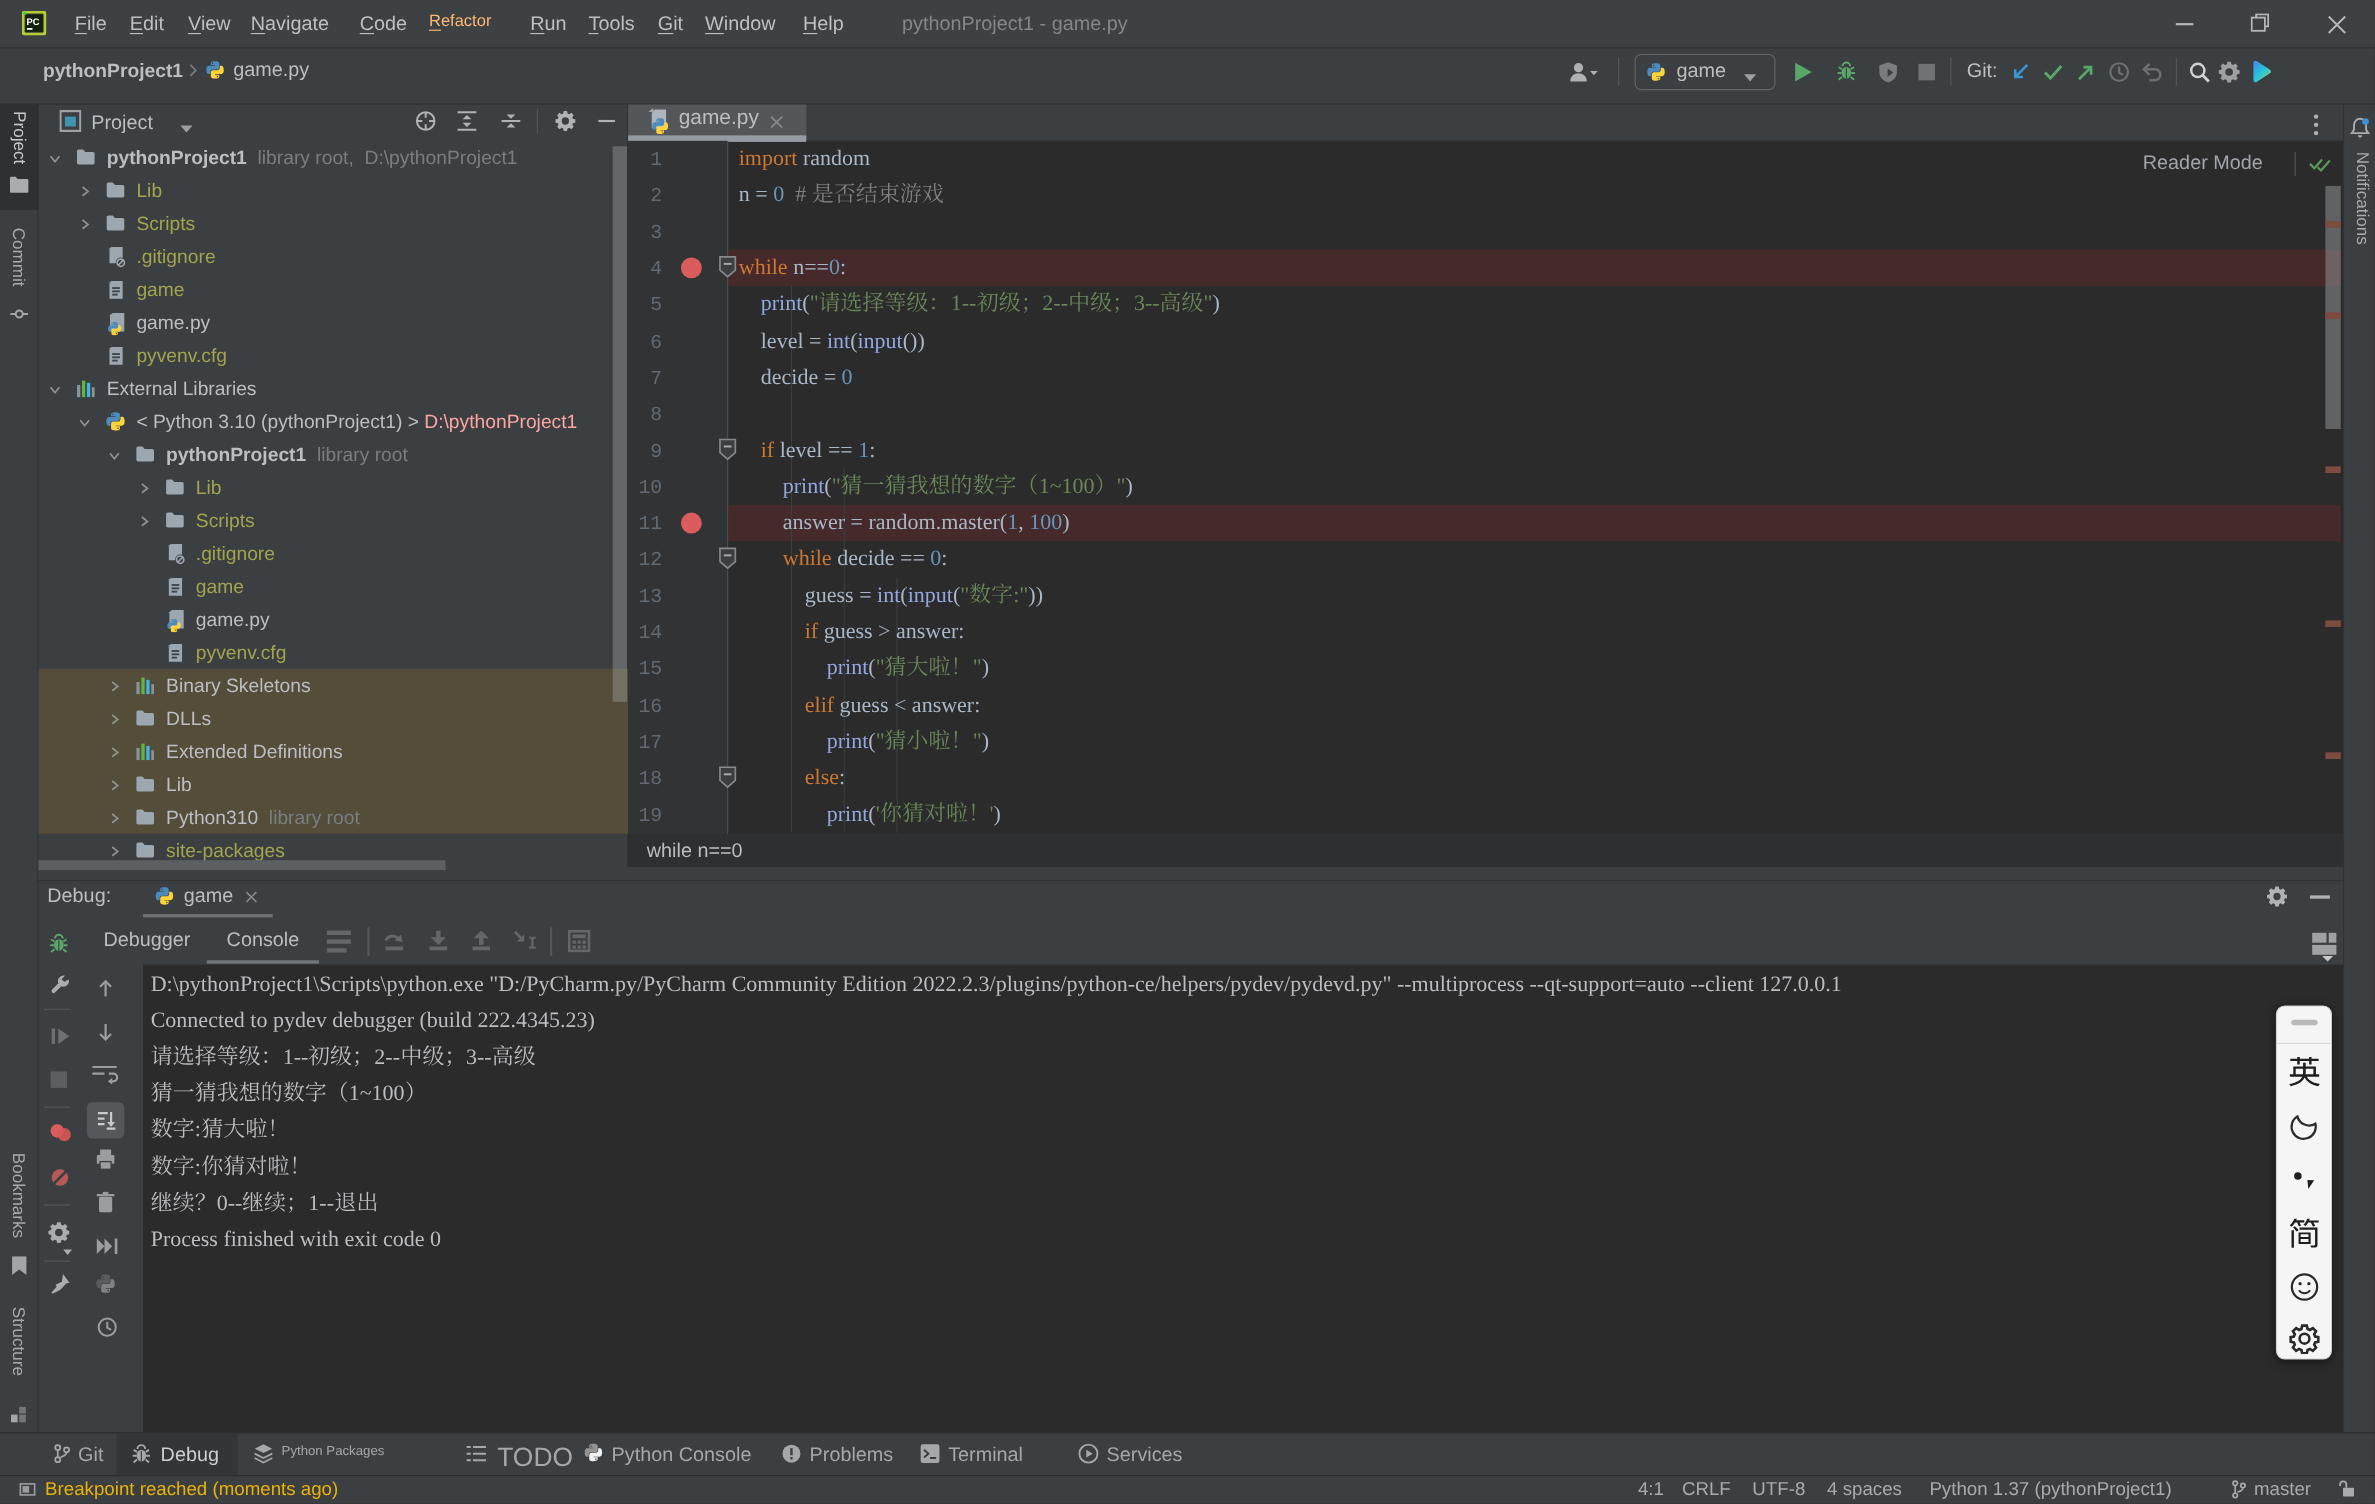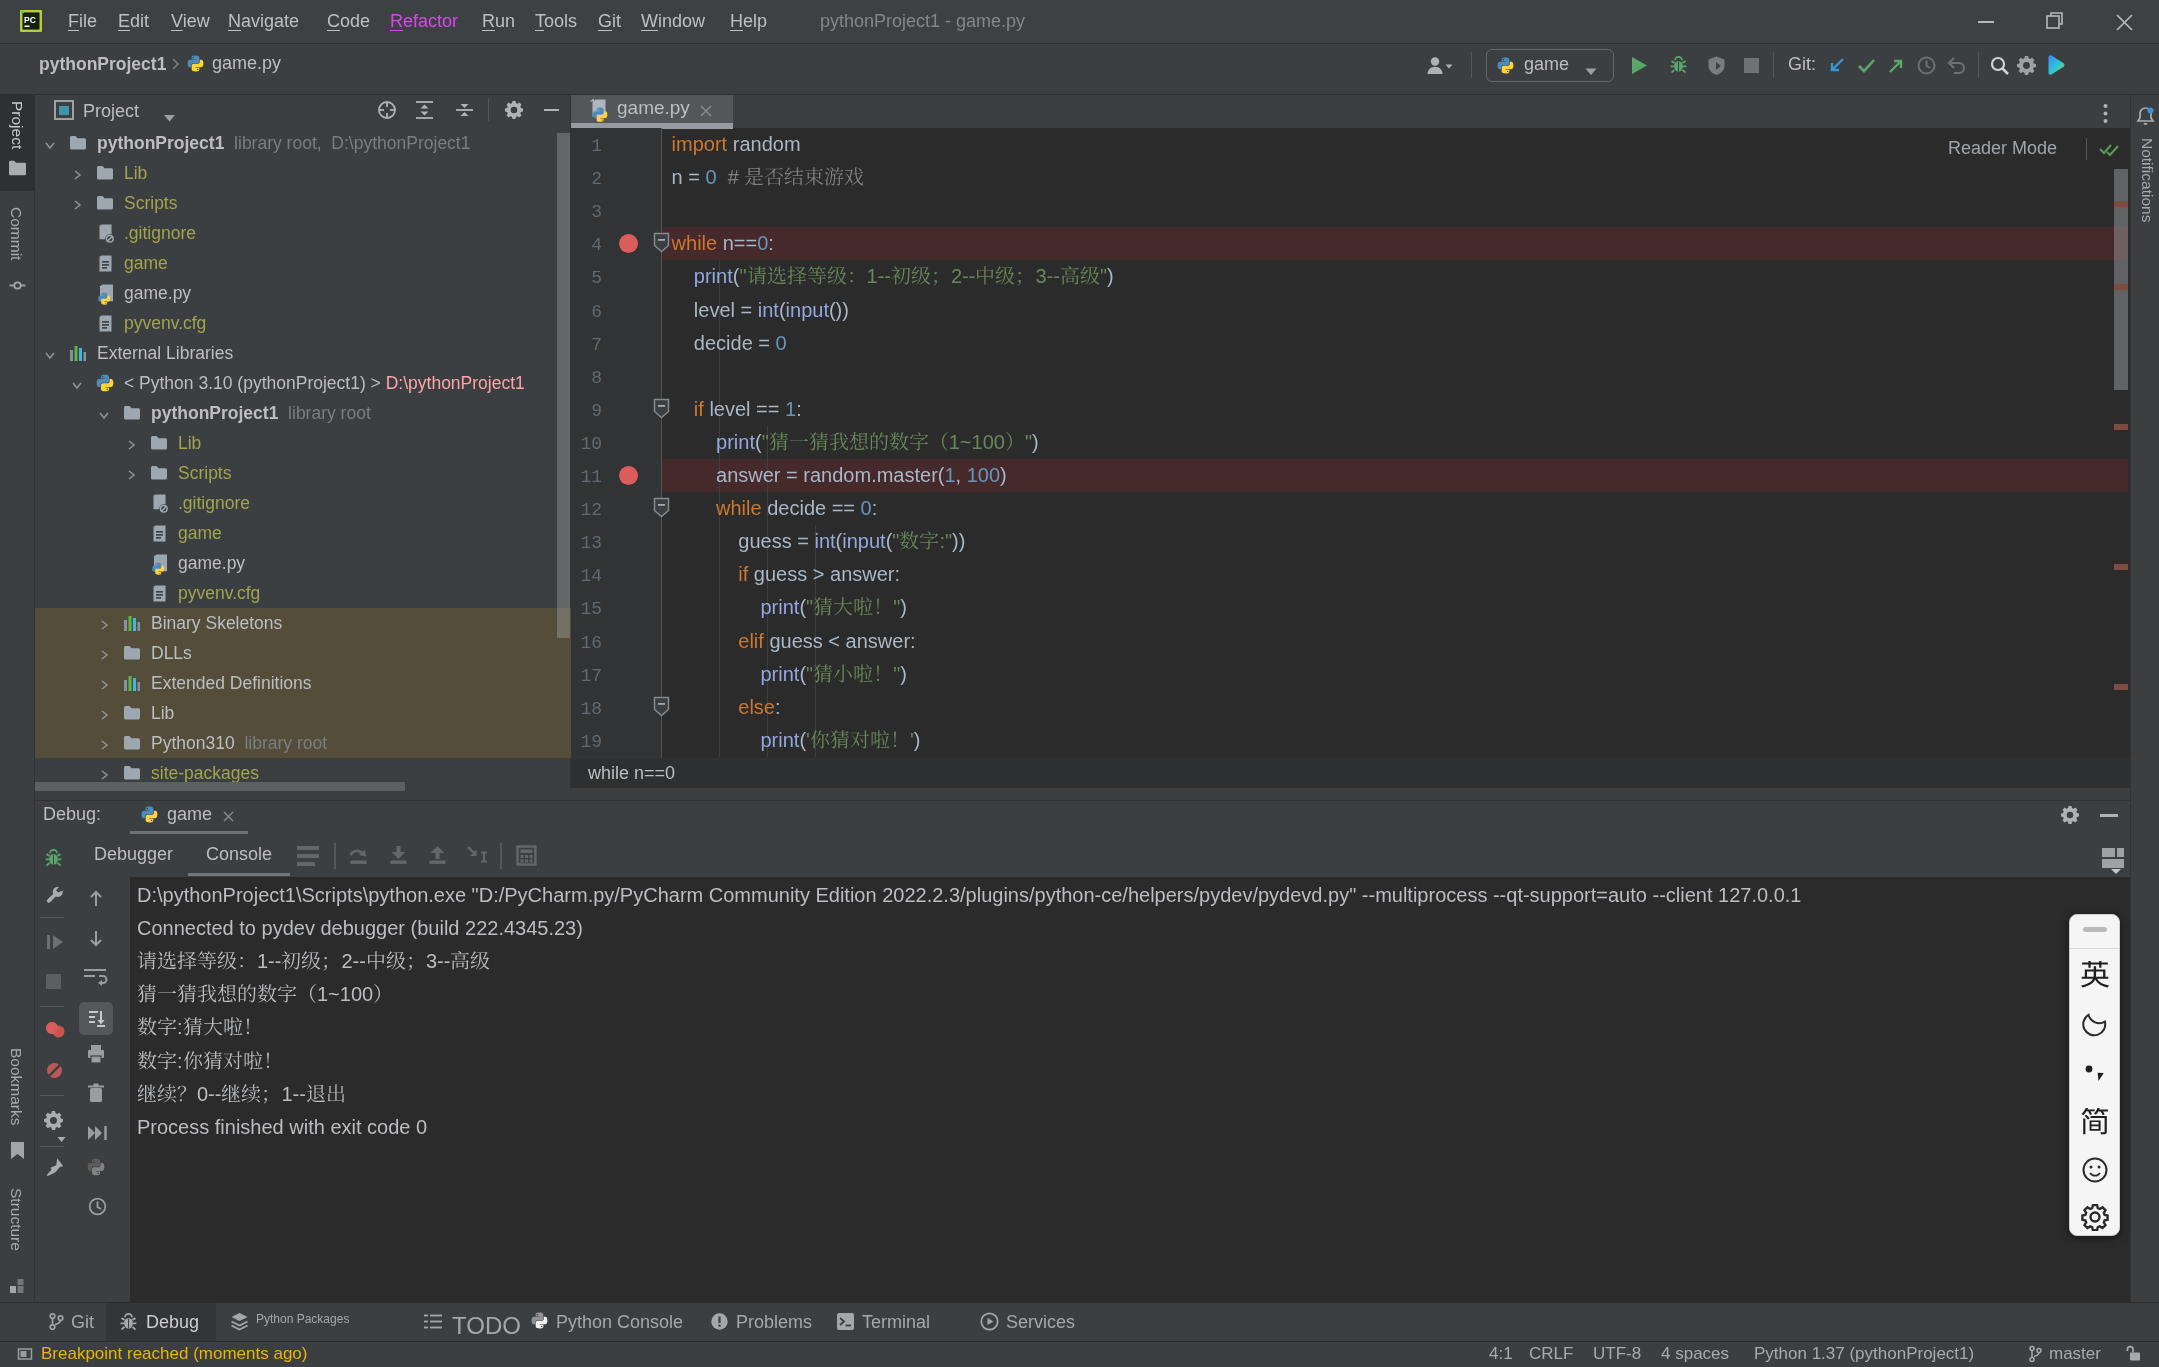--- a/index.html
+++ b/index.html
@@ -1,16 +1,16 @@
 <!DOCTYPE html>
 <html><head><meta charset="utf-8"><style>
 *{margin:0;padding:0;box-sizing:border-box}
 html,body{width:2159px;height:1367px;overflow:hidden;background:#2b2b2b;font-family:"Liberation Sans",sans-serif}
 .ab{position:absolute}
-.cl{font-family:Liberation Sans, sans-serif;font-size:20px;height:33.1px;line-height:33.1px;white-space:pre;color:#a9b7c6}
+.cl{font-family:Liberation Serif, serif;font-size:20px;height:33.1px;line-height:33.1px;white-space:pre;color:#a9b7c6}
 .cl b{font-weight:normal;font-style:normal}
 b.k{color:#cc7832}b.p{color:#a9b7c6}b.n{color:#6897bb}b.s{color:#6a8759}b.c{color:#808080}b.f{color:#94a7e0}
 .lnum{left:571px;width:31px;text-align:right;font-family:"Liberation Mono",monospace;font-size:18px;color:#616a72;height:33.1px;line-height:33.1px}
 .cj{display:inline-block;position:relative;height:24px;vertical-align:-7px;font-style:normal}
 .cj svg{position:absolute;left:0;top:0}
 .vtext{writing-mode:vertical-rl;text-orientation:mixed;font-size:15.5px;color:#a7abb0}
 </style></head><body>
 <div class="ab" style="left:0;top:0;width:2159px;height:43px;background:#3d4144"></div>
 <div class="ab" style="left:0;top:43px;width:2159px;height:52px;background:#3c3f41;border-top:1px solid #2f3233"></div>
 <div class="ab" style="left:0;top:95px;width:35px;height:1207px;background:#3c3f41;border-right:1px solid #323232"></div>
@@ -30,21 +30,21 @@
       <rect x="3" y="3" width="16" height="16" fill="#15210f"></rect>
       <text x="4" y="12.5" font-family="Liberation Sans" font-weight="bold" font-size="8.5" fill="#fff">PC</text>
       <rect x="4.5" y="15.5" width="5" height="1.6" fill="#fff"></rect>
       <circle cx="2.5" cy="2" r="1.6" fill="#4cc94c"></circle>
     </svg></div>
 <div class="ab" style="left:68px;top:11px;font-size:18px;color:#bdc0c3"><span style="text-decoration:underline;text-underline-offset:3px">F</span>ile</div>
 <div class="ab" style="left:118px;top:11px;font-size:18px;color:#bdc0c3"><span style="text-decoration:underline;text-underline-offset:3px">E</span>dit</div>
 <div class="ab" style="left:171px;top:11px;font-size:18px;color:#bdc0c3"><span style="text-decoration:underline;text-underline-offset:3px">V</span>iew</div>
 <div class="ab" style="left:228px;top:11px;font-size:18px;color:#bdc0c3"><span style="text-decoration:underline;text-underline-offset:3px">N</span>avigate</div>
 <div class="ab" style="left:327px;top:11px;font-size:18px;color:#bdc0c3"><span style="text-decoration:underline;text-underline-offset:3px">C</span>ode</div>
-<div class="ab" style="left:390px;top:11px;font-size:18px;color:#d946ef"><span style="text-decoration:underline;text-underline-offset:3px">R</span>efactor</div>
+<div class="ab" style="left:390px;top:11px;font-size:15px;color:#fdba74"><span style="text-decoration:underline;text-underline-offset:3px">R</span>efactor</div>
 <div class="ab" style="left:482px;top:11px;font-size:18px;color:#bdc0c3"><span style="text-decoration:underline;text-underline-offset:3px">R</span>un</div>
 <div class="ab" style="left:535px;top:11px;font-size:18px;color:#bdc0c3"><span style="text-decoration:underline;text-underline-offset:3px">T</span>ools</div>
 <div class="ab" style="left:598px;top:11px;font-size:18px;color:#bdc0c3"><span style="text-decoration:underline;text-underline-offset:3px">G</span>it</div>
 <div class="ab" style="left:641px;top:11px;font-size:18px;color:#bdc0c3"><span style="text-decoration:underline;text-underline-offset:3px">W</span>indow</div>
 <div class="ab" style="left:730px;top:11px;font-size:18px;color:#bdc0c3"><span style="text-decoration:underline;text-underline-offset:3px">H</span>elp</div>
 <div class="ab" style="left:820px;top:11px;font-size:18px;color:#83878a">pythonProject1 - game.py</div>
 <div class="ab" style="left:1978px;top:21px;width:16px;height:2px;background:#b6b9bc"></div>
 <div class="ab" style="left:2046px;top:12px"><svg width="17" height="17" viewBox="0 0 17 17">
       <rect x="1" y="4" width="12" height="12" fill="none" stroke="#b6b9bc" stroke-width="1.6"></rect>
       <path d="M5 4V1h11v11h-3" fill="none" stroke="#b6b9bc" stroke-width="1.6"></path>

